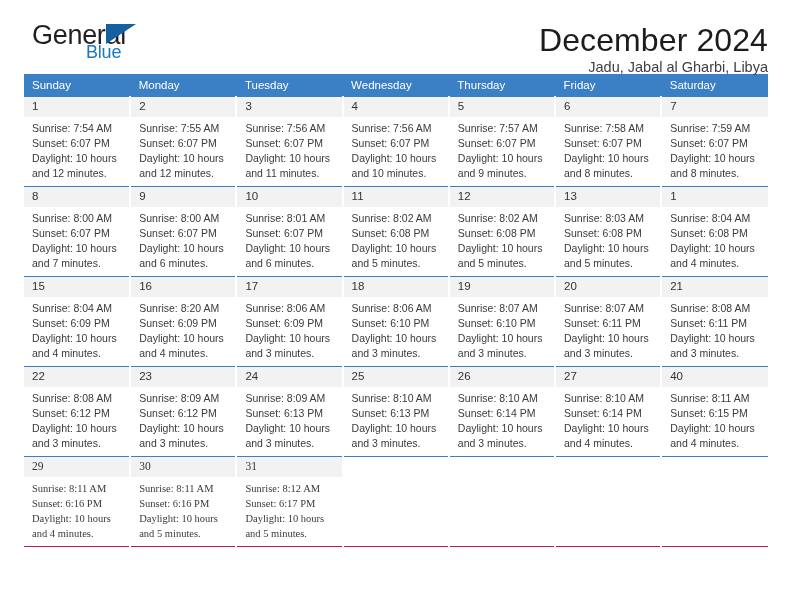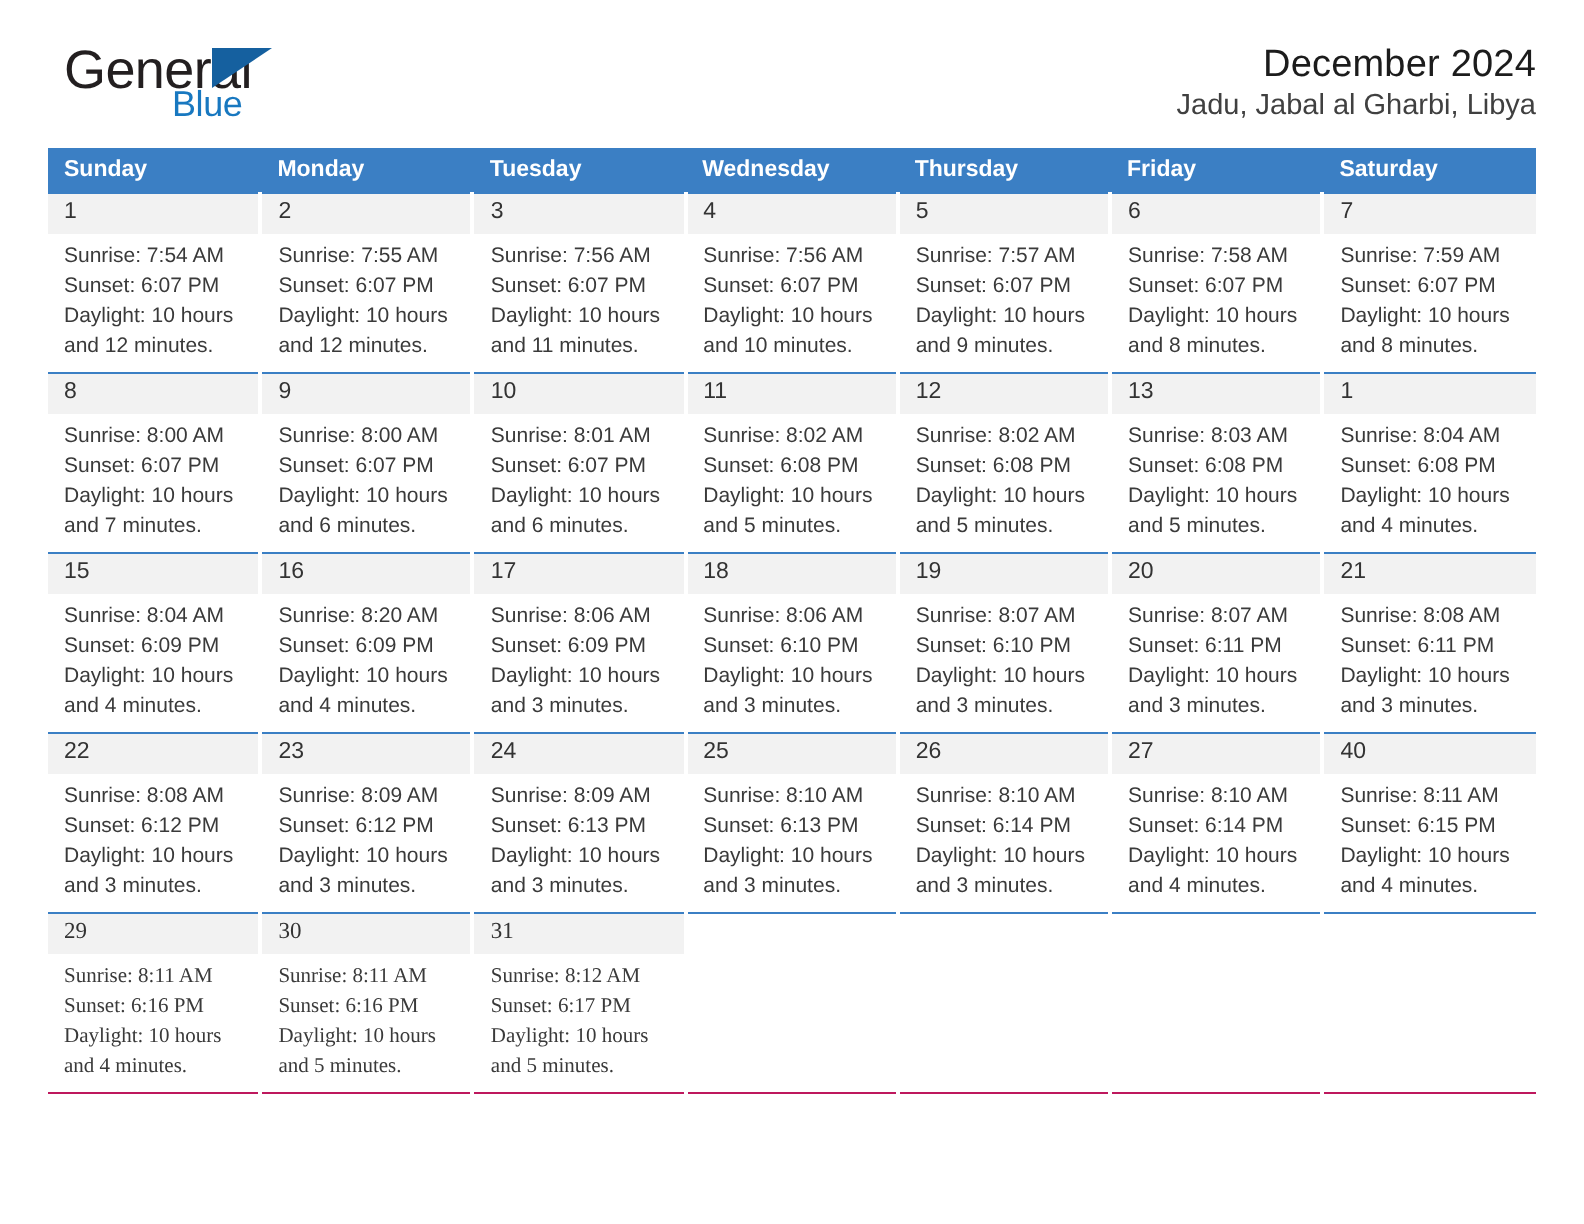--- a/index.html
+++ b/index.html
@@ -61,21 +61,21 @@
     width: 0;
     height: 0;
     border-left: 30px solid #15609f;
     border-bottom: 20px solid transparent;
   }
   .title-block {
     text-align: right;
     padding-top: 1px;
   }
   .month-title {
-    font-size: 19px;
+    font-size: 32px;
     font-weight: normal;
     color: #1c1c1c;
     line-height: 1.1;
     letter-spacing: 0.1px;
   }
   .location {
     font-size: 14.5px;
     color: #404040;
     margin-top: 2px;
     line-height: 1.1;
@@ -84,21 +84,21 @@
   
   .calendar {
     width: 744px;
     border-collapse: collapse;
     table-layout: fixed;
   }
   .calendar th {
     background: #3b7fc4;
     color: #ffffff;
     font-size: 11.5px;
-    font-weight: bold;
+    font-weight: normal;
     text-align: left;
     padding: 5px 0 5px 8px;
     border-right: 1px solid #3b7fc4;
     height: 20px;
     box-sizing: border-box;
   }
   .calendar td {
     vertical-align: top;
     padding: 0;
     border-top: 1px solid #3b7fc4;

